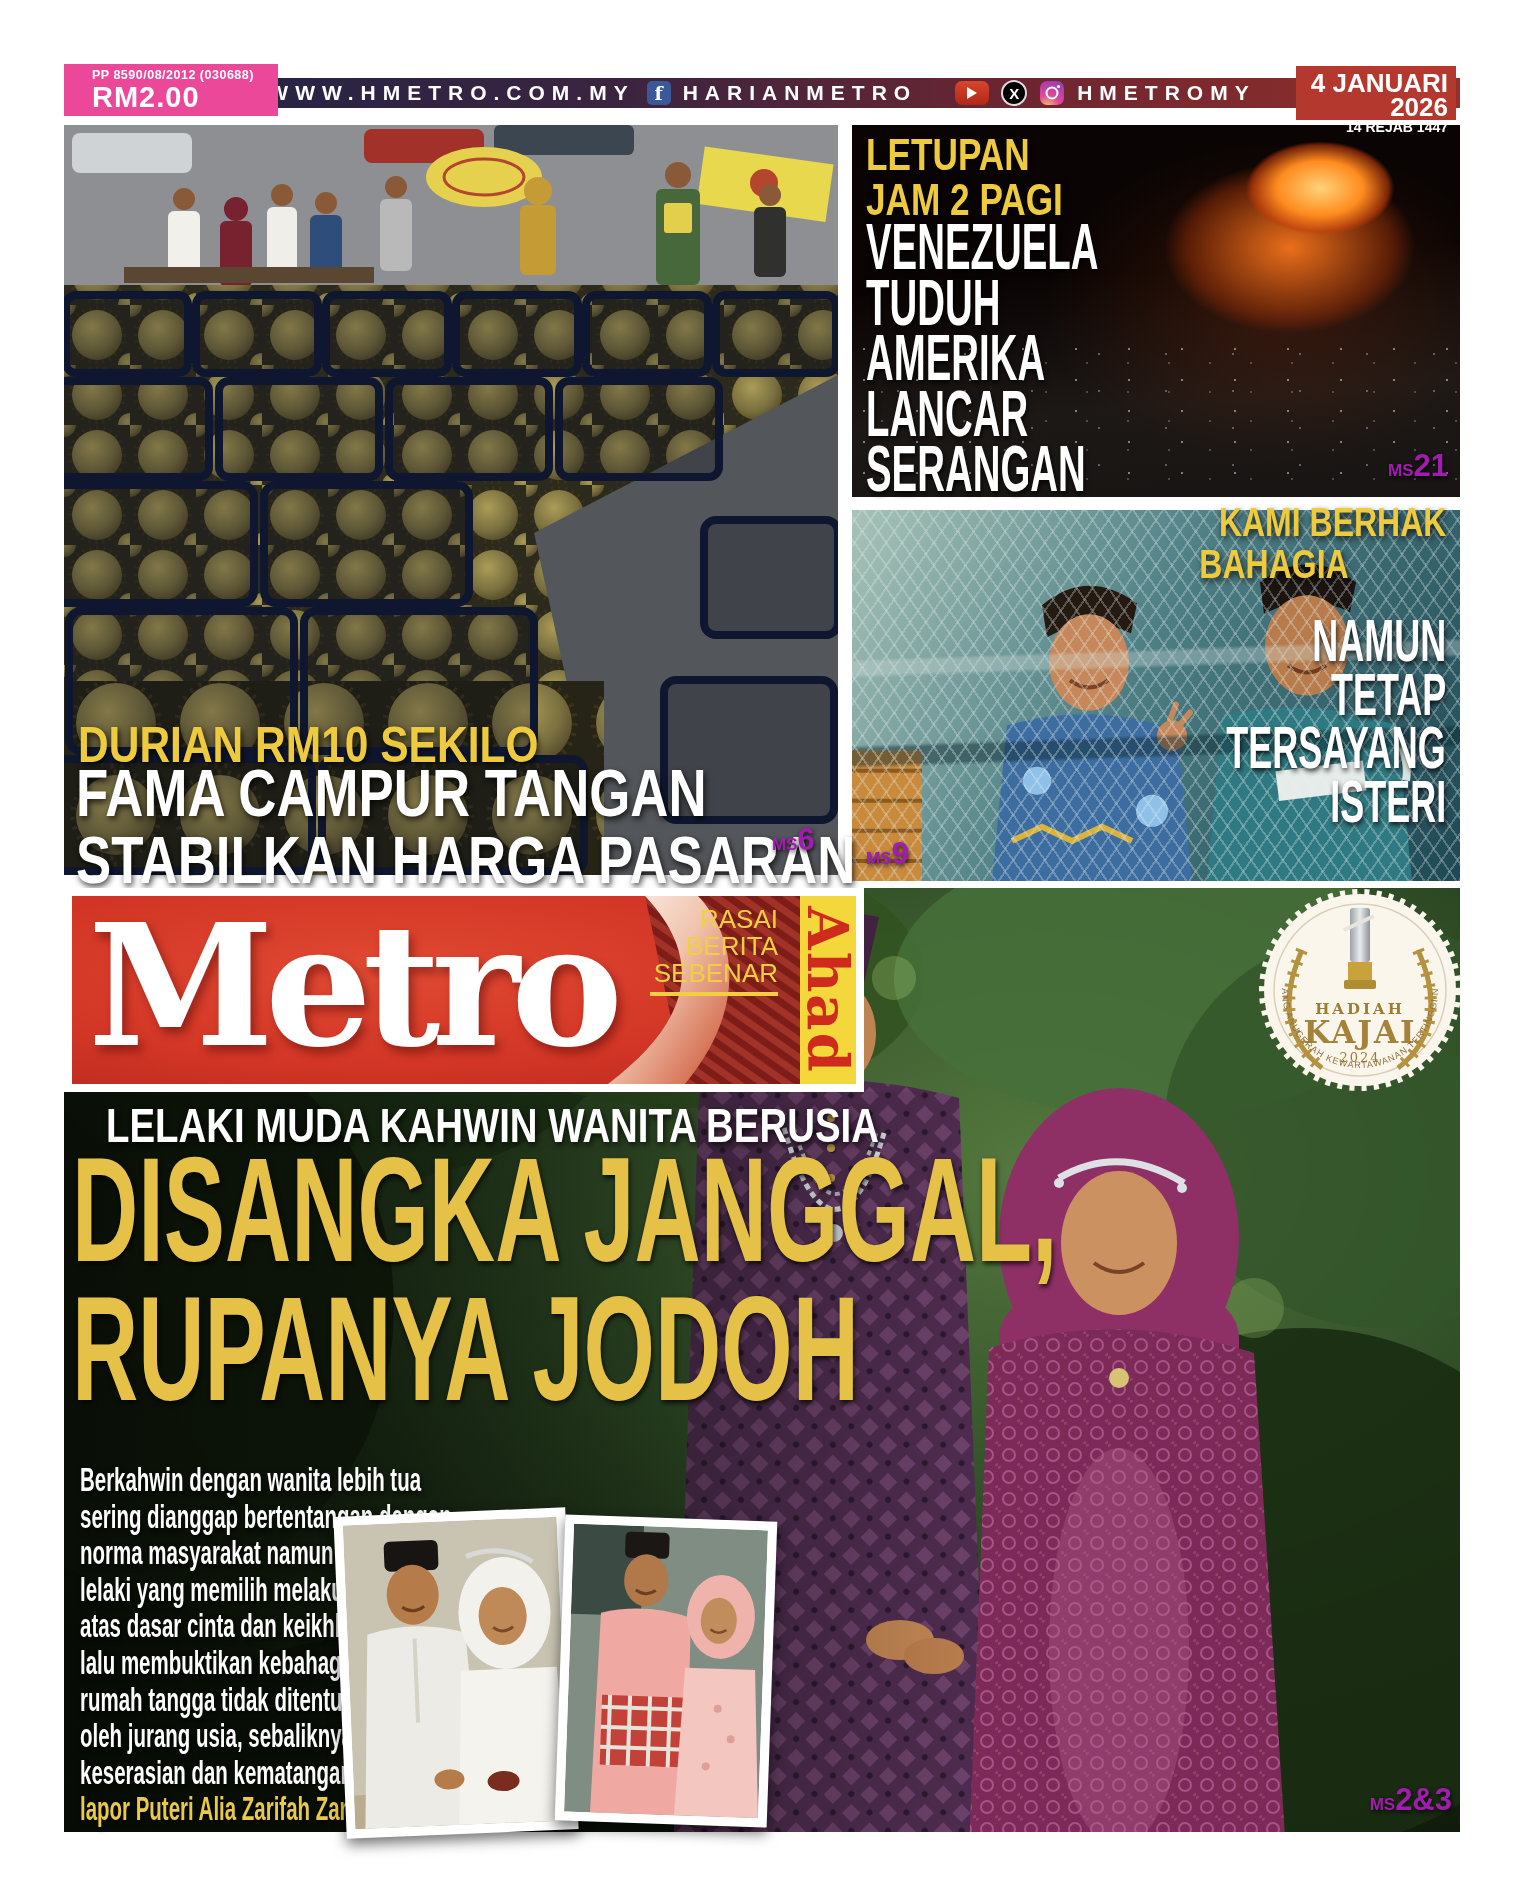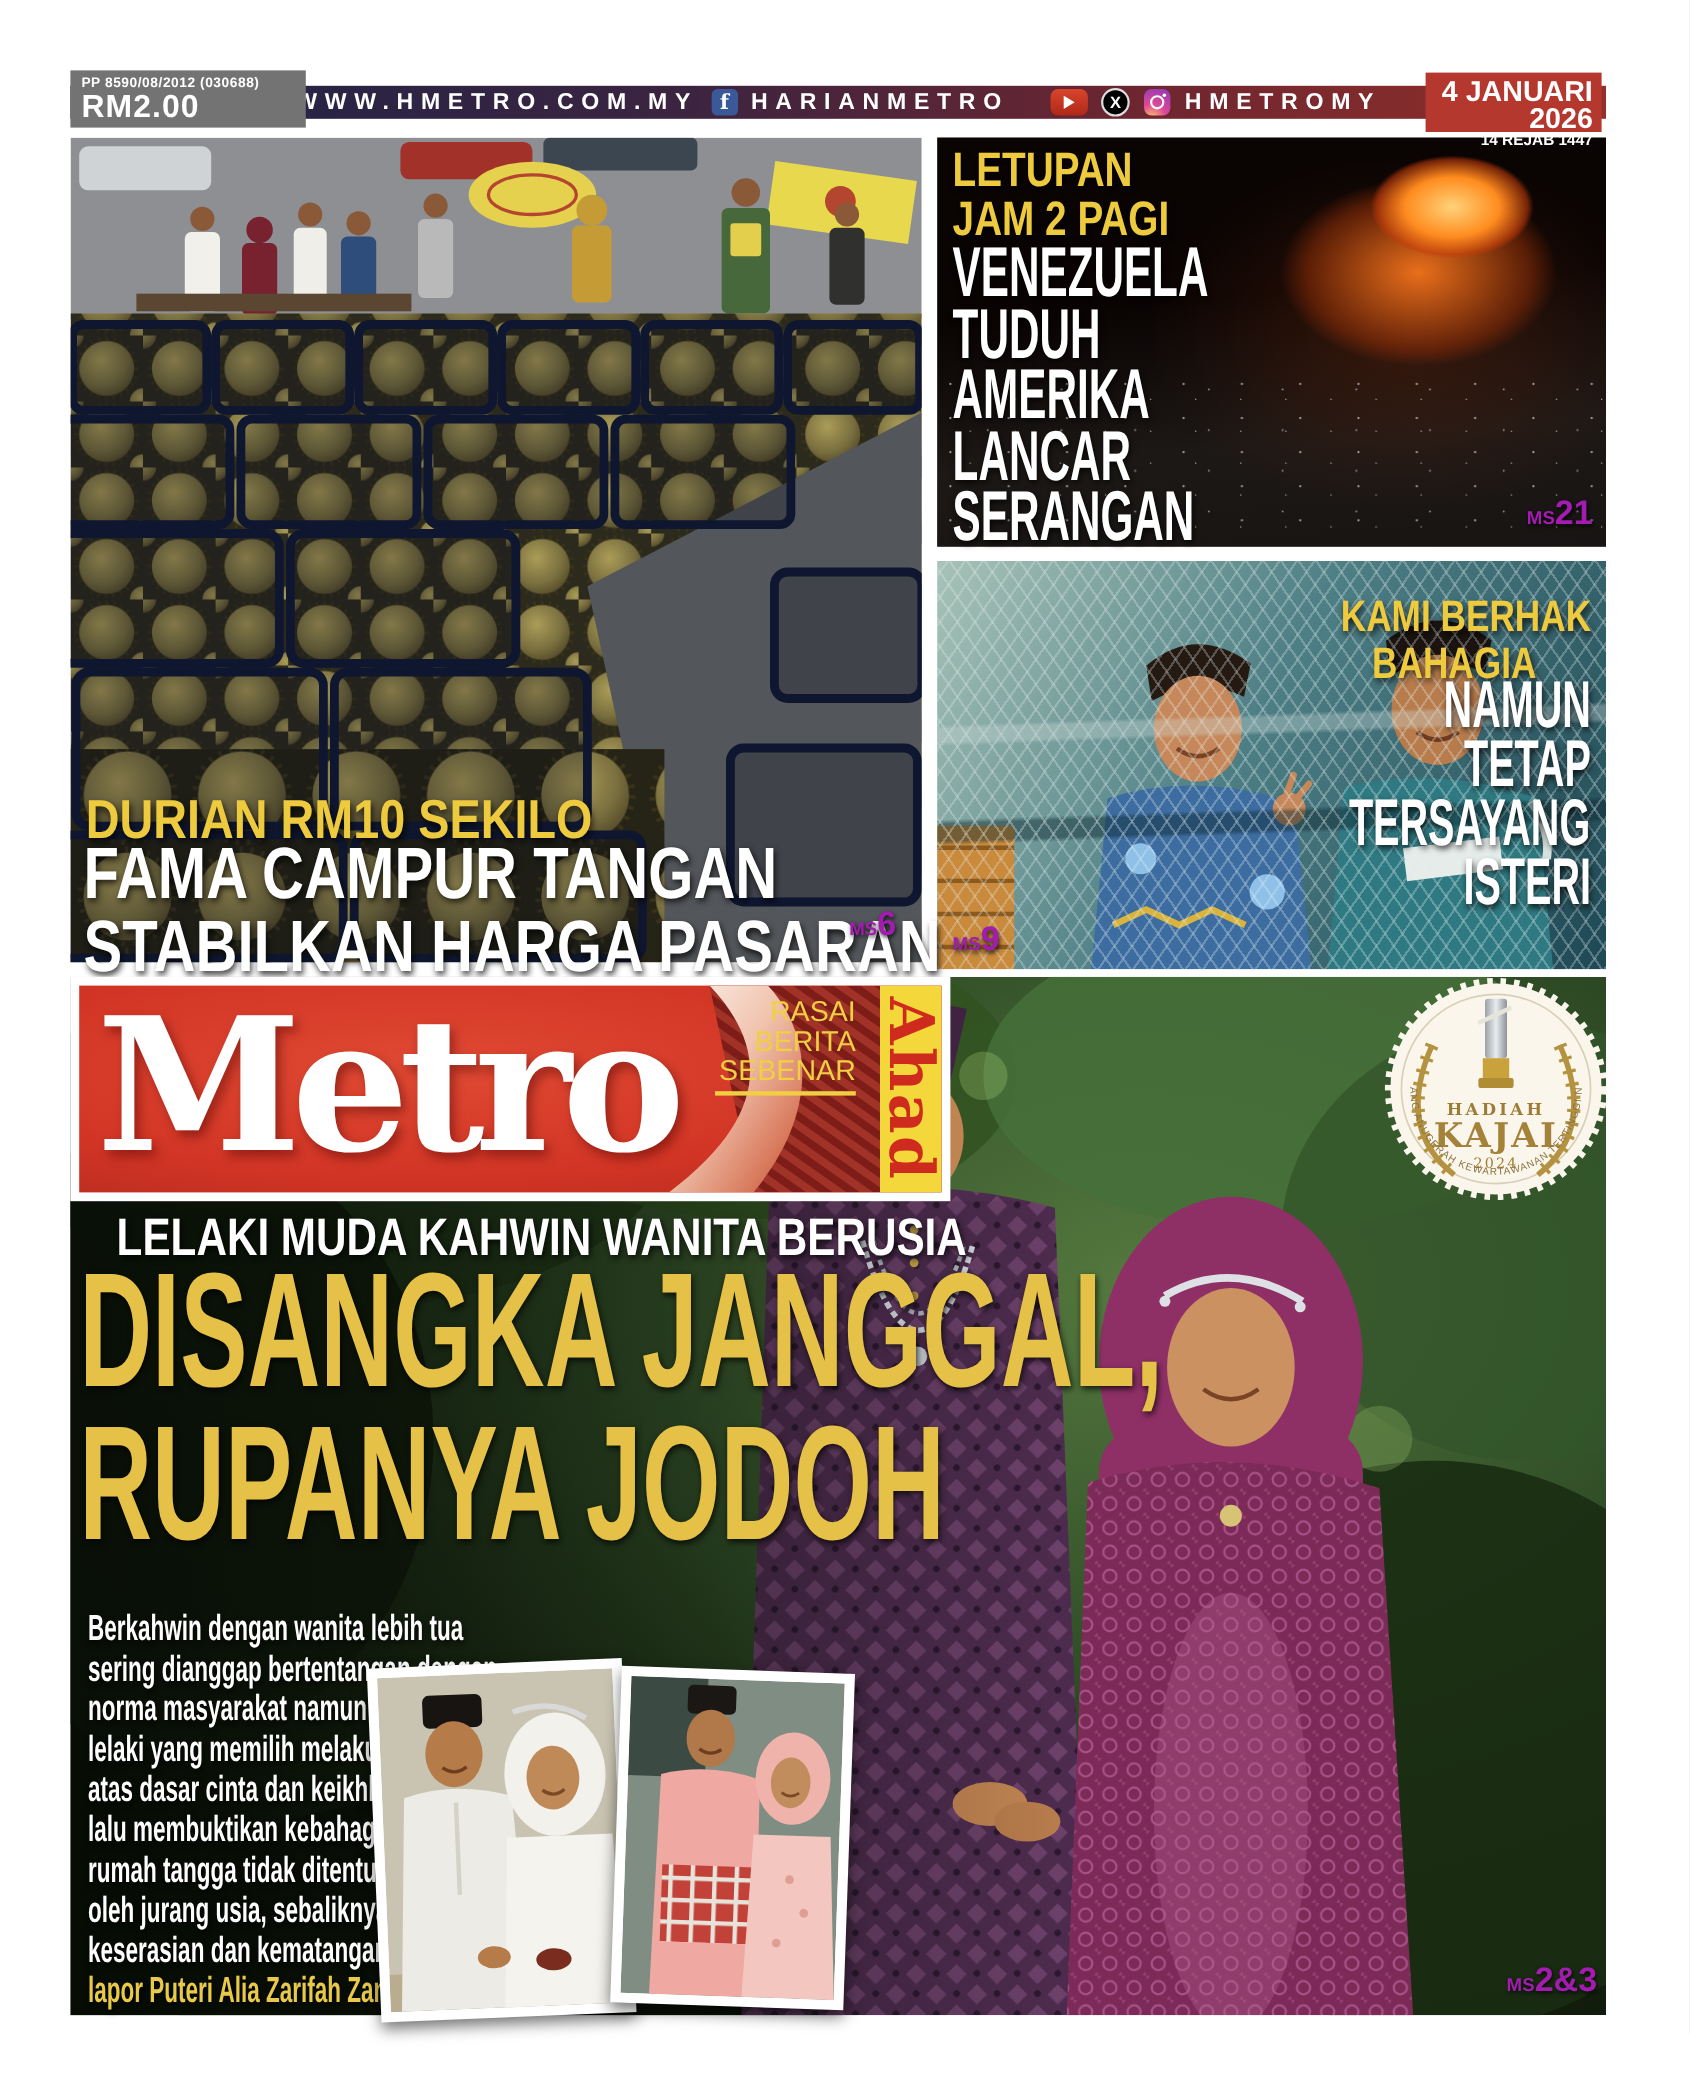--- a/index.html
+++ b/index.html
@@ -18,22 +18,22 @@
           display:flex;align-items:center;justify-content:center;gap:12px;z-index:3;}
   .site,.handle{color:#fff;font-weight:bold;font-size:21px;letter-spacing:7px;}
   .icon-fb{width:24px;height:24px;border-radius:5px;background:#3b5998;color:#fff;
            font-family:"DejaVu Serif",serif;font-weight:bold;font-size:19px;
            display:flex;align-items:center;justify-content:center;}
   .icon-yt{width:34px;height:24px;border-radius:7px;background:linear-gradient(#d8452b,#b02818);
            display:flex;align-items:center;justify-content:center;}
   .icon-yt .tri{width:0;height:0;border-left:10px solid #fff;border-top:6px solid transparent;border-bottom:6px solid transparent;}
   .icon-x{width:26px;height:26px;border-radius:50%;background:#000;border:2px solid #ddd;box-sizing:border-box;
           color:#fff;font-weight:bold;font-size:15px;display:flex;align-items:center;justify-content:center;}
-  .price-block{position:absolute;left:64px;top:64px;width:214px;height:52px;background:#737373;
-               color:#fff;padding:4px 0 0 10px;box-sizing:border-box;z-index:4;}
+  .price-block{position:absolute;left:64px;top:64px;width:214px;height:52px;background:#ec4899;
+               color:#fff;padding:4px 0 0 28px;box-sizing:border-box;z-index:4;}
   .pp{font-size:12.5px;font-weight:bold;letter-spacing:.5px;}
   .price{font-size:29px;font-weight:bold;letter-spacing:1px;line-height:30px;}
   .date-block{position:absolute;left:1296px;top:66px;width:160px;height:54px;background:#b5382e;
               color:#fff;text-align:right;padding:5px 8px 0 0;box-sizing:border-box;z-index:4;}
   .date{font-size:26px;font-weight:bold;line-height:24px;}
   .hijri{font-size:14px;font-weight:bold;line-height:16px;}
 
   
   .photo{position:absolute;overflow:hidden;z-index:1;}
   .photo svg{display:block;width:100%;height:100%;}
@@ -64,21 +64,21 @@
       linear-gradient(178deg, transparent 38%, rgba(210,220,218,.5) 39% 42%, transparent 43%),
       linear-gradient(178deg, transparent 60%, rgba(14,40,50,.65) 61% 65%, transparent 66%);}
 
   
   .ktext{position:absolute;z-index:4;color:#eecb3e;font-weight:bold;}
   .htext{position:absolute;z-index:4;color:#ffffff;font-weight:bold;}
   .k-durian{left:78px;top:716px;font-size:50px;}
   .h-durian{left:76px;top:760px;font-size:66px;line-height:67px;}
   .k-ven{left:866px;top:132px;font-size:44px;line-height:45px;}
   .h-ven{left:866px;top:220px;font-size:64px;line-height:55.6px;}
-  .k-tom{right:90px;top:540px;font-size:40px;line-height:42px;text-align:center;}
+  .k-tom{right:90px;top:501px;font-size:40px;line-height:42px;text-align:left;}
   .h-tom{right:90px;top:614px;font-size:60px;line-height:53.6px;text-align:right;}
 
   .msref{position:absolute;z-index:4;color:#a21caf;display:flex;align-items:flex-end;text-shadow:1px 2px 4px rgba(0,0,0,.8);}
   .ms-label{font-size:17px;font-weight:bold;line-height:19px;}
   .ms-num{font-size:31px;font-weight:bold;line-height:28px;}
   .ref-durian{left:772px;top:826px;}
   .ref-ven{right:88px;top:452px;}
   .ref-men{left:866px;top:840px;}
   .ref-main{right:84px;top:1786px;}
 

